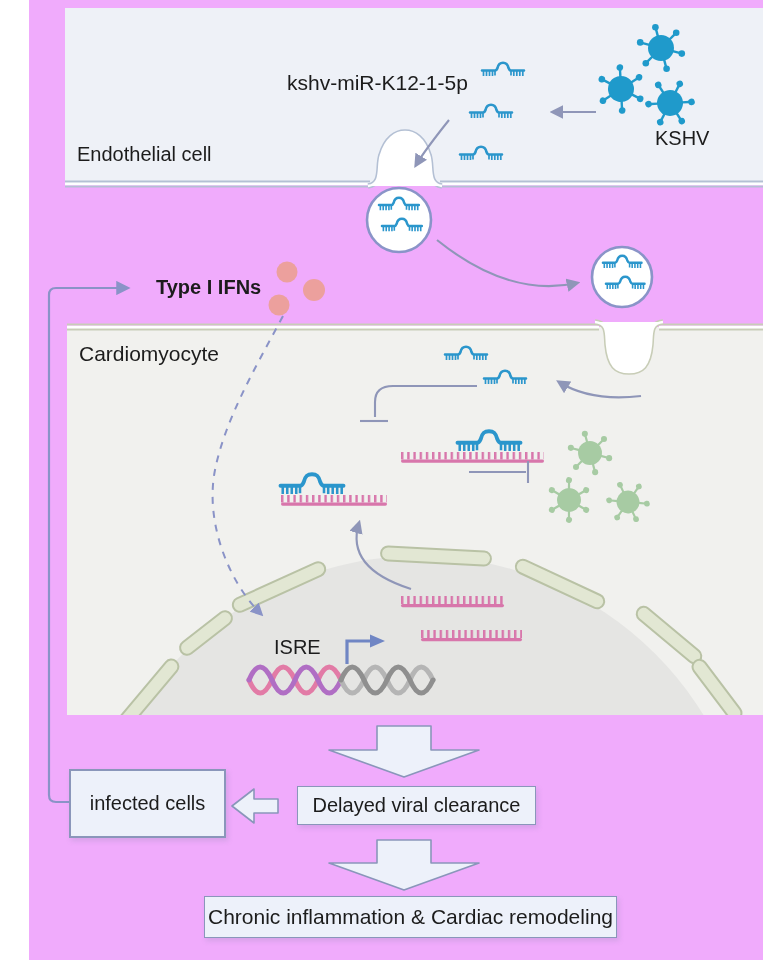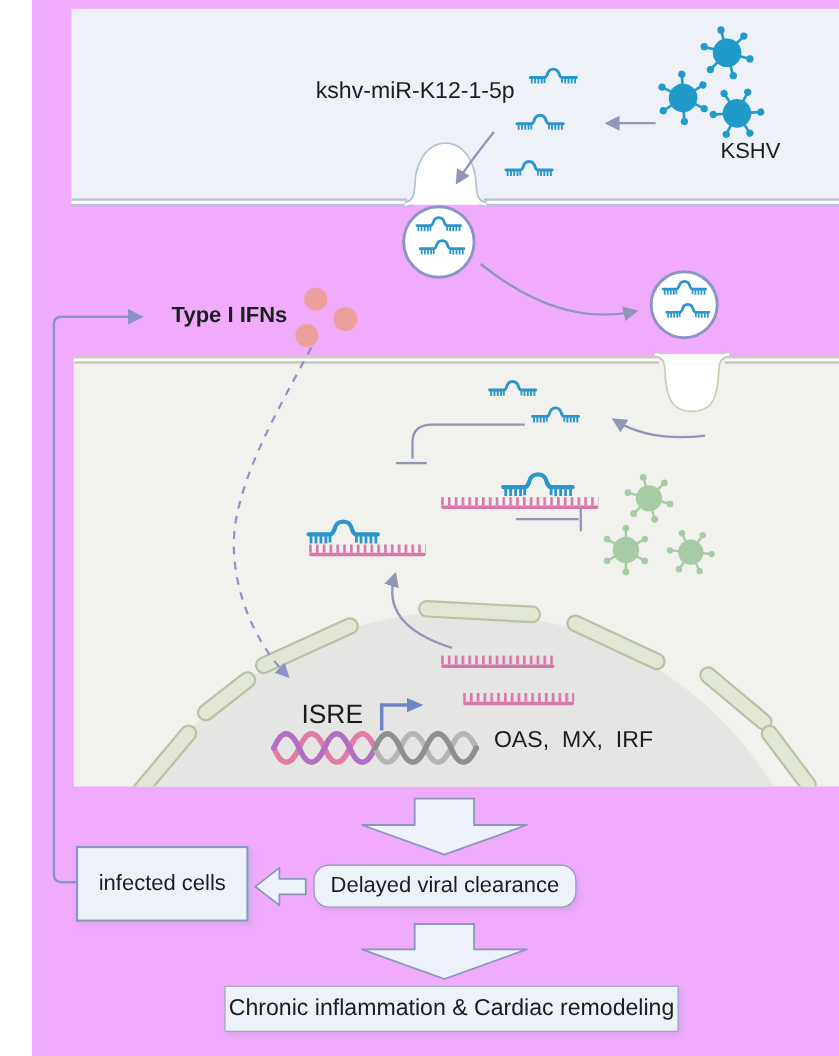--- a/index.html
+++ b/index.html
@@ -188,23 +188,24 @@
 
   <g fill="#edf1fa" stroke="#8a96ba" stroke-width="1.6" stroke-linejoin="round">
     <polygon points="348,726 402,726 402,750 450,750 375,777 300,750 348,750"></polygon>
     <polygon points="348,840 402,840 402,863 450,863 375,890 300,863 348,863"></polygon>
     <polygon points="203,806 225,789 225,799 249,799 249,813 225,813 225,823"></polygon>
   </g>
 </svg>
 
 <div class="lbl" style="left:258px;top:71px;font-size:21px;">kshv-miR-K12-1-5p</div>
 <div class="lbl big" style="left:626px;top:127px;">KSHV</div>
+<div class="lbl big" style="left:48px;top:143px;">Endothelial cell</div>
 <div class="lbl big" style="left:127px;top:276px;font-weight:bold;">Type I IFNs</div>
-<div class="lbl" style="left:245px;top:636px;font-size:24px;">ISRE</div>
-<div class="lbl" style="left:420px;top:661px;font-size:21px;">OAS,  MX,  IRF</div>
-
-<div class="flowbox" id="delayed-box" style="left:256px;top:786px;width:237px;height:37px;border-radius:14px;">Delayed viral clearance</div>
+<div class="lbl big" style="left:50px;top:342px;font-size:21px;">Cardiomyocyte</div>
+<div class="lbl" style="left:245px;top:636px;font-size:20px;">ISRE</div>
+
+<div class="flowbox" id="delayed-box" style="left:268px;top:786px;width:237px;height:37px;">Delayed viral clearance</div>
 <div class="flowbox" id="cells-box" style="left:40px;top:769px;width:153px;height:65px;">
   <span>infected cells</span>
 </div>
 <div class="flowbox" id="chronic-box" style="left:175px;top:896px;width:411px;height:40px;font-size:21px;">Chronic inflammation &amp; Cardiac remodeling</div>
 
 </div>
 
 </body></html>

